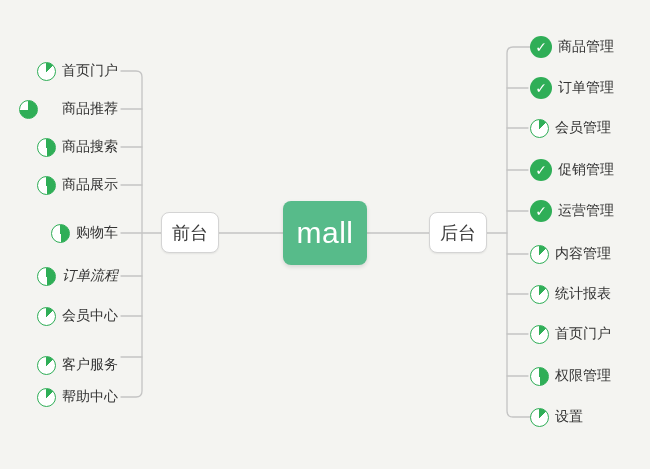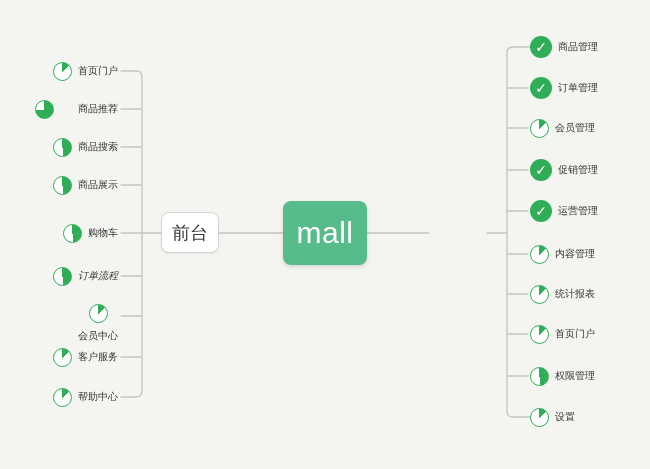--- a/index.html
+++ b/index.html
@@ -32,21 +32,21 @@
   #branch-left{left:161px;top:212px;}
   #branch-right{left:429px;top:212px;}
 
   .leaf{
     position:absolute;height:24px;
     display:flex;align-items:center;gap:6px;
     white-space:nowrap;cursor:default;
   }
   .leaf.left{right:532px;}
   .leaf.right{left:530px;}
-  .leaf-label{font-size:10px;color:var(--text,#333333);}
+  .leaf-label{font-size:14px;color:var(--text,#333333);}
   .pie{
     width:19px;height:19px;border-radius:50%;
     border:1.6px solid var(--accent,#2fae57);
     box-sizing:border-box;flex:0 0 auto;
   }
   .check{
     width:22px;height:22px;border-radius:50%;
     background:var(--accent,#2fae57);color:#fff;
     display:flex;align-items:center;justify-content:center;
     font-size:14px;font-weight:bold;flex:0 0 auto;
@@ -84,20 +84,23 @@
   </svg>
 
   <div class="node" id="root-node">
     <span>mall</span>
   </div>
 
   <div class="node branch-node" id="branch-left">
     <span>前台</span>
   </div>
 
+  <div class="node branch-node" id="branch-right">
+    <span>后台</span>
+  </div>
 
   <div id="leaves">
       <div class="leaf left" style="top: 59px;">
         <span class="pie" style="background: conic-gradient(rgb(47, 174, 87) 0deg, rgb(47, 174, 87) 45deg, rgb(255, 255, 255) 45deg, rgb(255, 255, 255) 360deg);"></span>
         <span class="leaf-label">首页门户</span>
       </div>
       <div class="leaf left" style="top: 97px; gap: 24px;">
         <span class="pie" style="background: conic-gradient(rgb(47, 174, 87) 0deg, rgb(47, 174, 87) 270deg, rgb(255, 255, 255) 270deg, rgb(255, 255, 255) 360deg);"></span>
         <span class="leaf-label">商品推荐</span>
       </div>
@@ -110,25 +113,25 @@
         <span class="leaf-label">商品展示</span>
       </div>
       <div class="leaf left" style="top: 221px;">
         <span class="pie" style="background: conic-gradient(rgb(47, 174, 87) 0deg, rgb(47, 174, 87) 180deg, rgb(255, 255, 255) 180deg, rgb(255, 255, 255) 360deg);"></span>
         <span class="leaf-label">购物车</span>
       </div>
       <div class="leaf left" style="top: 264px; font-style: italic;">
         <span class="pie" style="background: conic-gradient(rgb(47, 174, 87) 0deg, rgb(47, 174, 87) 180deg, rgb(255, 255, 255) 180deg, rgb(255, 255, 255) 360deg);"></span>
         <span class="leaf-label">订单流程</span>
       </div>
-      <div class="leaf left" style="top: 304px; flex-direction: column;">
+      <div class="leaf left" style="top: 304px;">
         <span class="pie" style="background: conic-gradient(rgb(47, 174, 87) 0deg, rgb(47, 174, 87) 45deg, rgb(255, 255, 255) 45deg, rgb(255, 255, 255) 360deg);"></span>
         <span class="leaf-label">会员中心</span>
       </div>
-      <div class="leaf left" style="top: 345px;">
+      <div class="leaf left" style="top: 353px;">
         <span class="pie" style="background: conic-gradient(rgb(47, 174, 87) 0deg, rgb(47, 174, 87) 45deg, rgb(255, 255, 255) 45deg, rgb(255, 255, 255) 360deg);"></span>
         <span class="leaf-label">客户服务</span>
       </div>
       <div class="leaf left" style="top: 385px; justify-content: flex-end;">
         <span class="pie" style="background: conic-gradient(rgb(47, 174, 87) 0deg, rgb(47, 174, 87) 45deg, rgb(255, 255, 255) 45deg, rgb(255, 255, 255) 360deg);"></span>
         <span class="leaf-label">帮助中心</span>
       </div>
       <div class="leaf right" style="top: 35px;">
         <span class="check">✓</span>
         <span class="leaf-label">商品管理</span>

